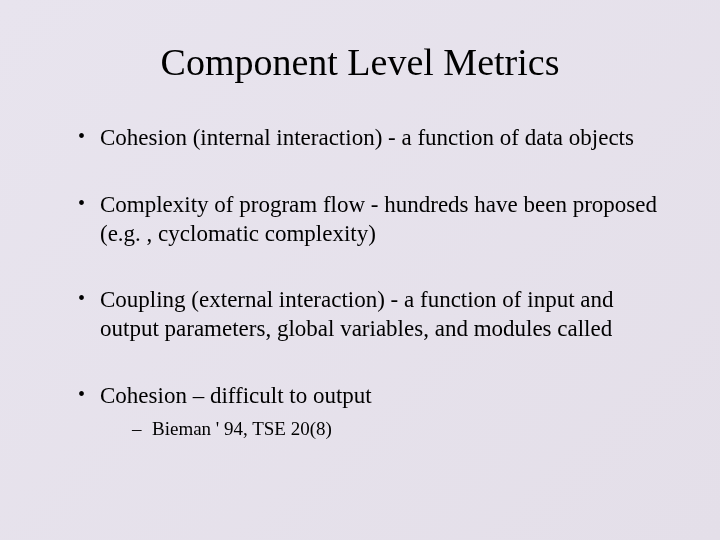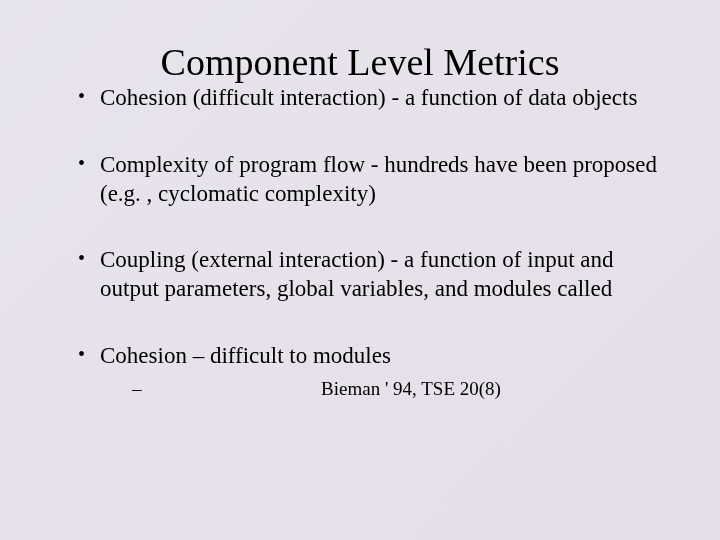--- a/index.html
+++ b/index.html
@@ -13,20 +13,21 @@
       background: linear-gradient(135deg, #e8e4ee 0%, #e4dfe9 100%);
       font-family: 'Times New Roman', Times, serif;
       color: #000;
       padding: 35px 50px 40px 50px;
       overflow: hidden;
     }
     .title {
       text-align: center;
       font-size: 38px;
       font-weight: normal;
+      margin-bottom: 40px;
       margin-top: 5px;
     }
     .bullet-list {
       list-style: none;
       padding-left: 28px;
     }
     .bullet-item {
       font-size: 23px;
       line-height: 1.25;
       margin-bottom: 38px;
@@ -37,21 +38,20 @@
       content: '•';
       position: absolute;
       left: 0;
       top: 0;
       font-size: 20px;
     }
     .sub-list {
       list-style: none;
       padding-left: 32px;
       margin-top: 6px;
-      text-align: center;
     }
     .sub-item {
       font-size: 19px;
       position: relative;
       padding-left: 20px;
     }
     .sub-item::before {
       content: '–';
       position: absolute;
       left: 0;
@@ -61,29 +61,29 @@
       margin-bottom: 4px;
     }
   </style>
 </head>
 <body>
 
 <h1 class="title">Component Level Metrics</h1>
 
 <ul class="bullet-list">
   <li class="bullet-item">
-    <span>Cohesion (difficult interaction) - a function of data objects</span>
+    <span>Cohesion (internal interaction) - a function of data objects</span>
   </li>
   <li class="bullet-item">
     <span>Complexity of program flow - hundreds have been proposed (e.g. , cyclomatic complexity)</span>
   </li>
   <li class="bullet-item">
     <span>Coupling (external interaction) - a function of input and output parameters, global variables, and modules called</span>
   </li>
   <li class="bullet-item last-bullet">
-    <span>Cohesion – difficult to modules</span>
+    <span>Cohesion – difficult to output</span>
     <ul class="sub-list">
       <li class="sub-item">
         <span>Bieman ' 94, TSE 20(8)</span>
       </li>
     </ul>
   </li>
 </ul>
 
 </body></html>

